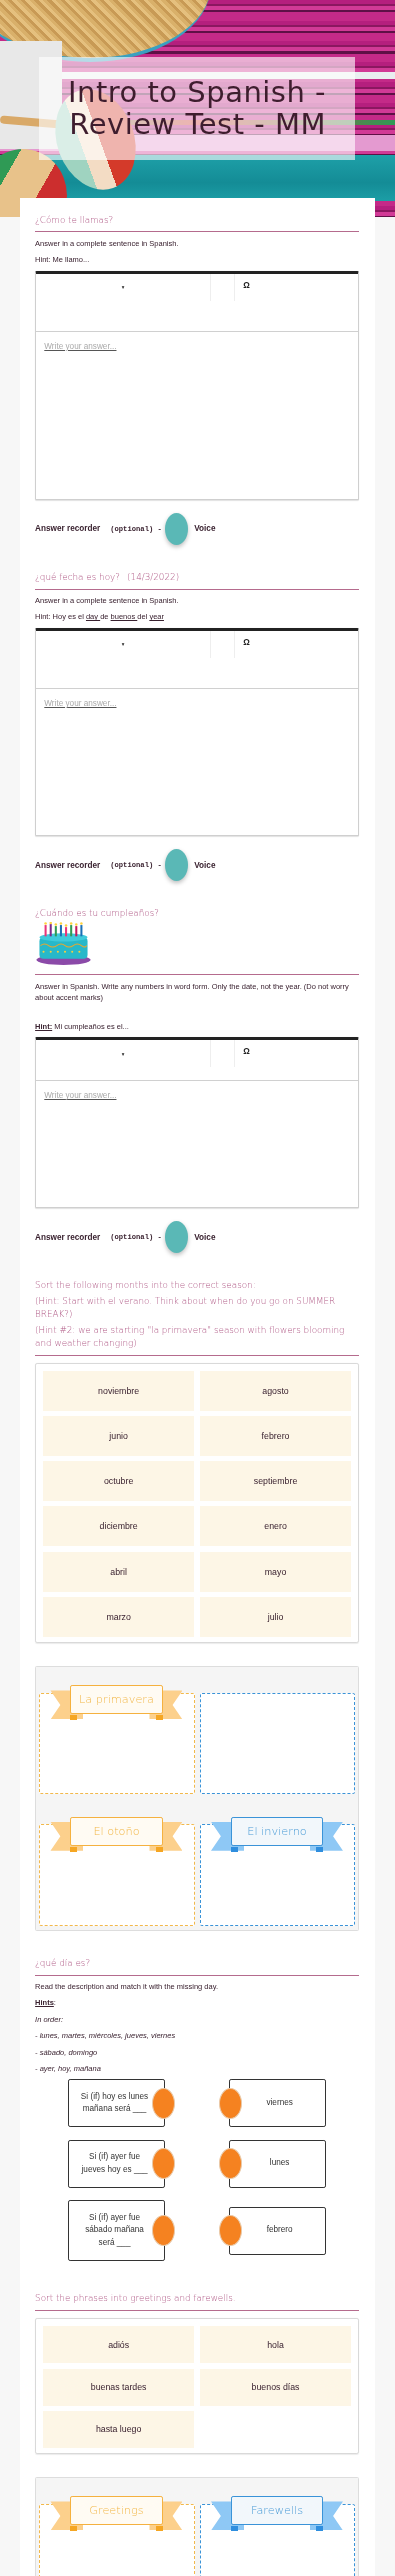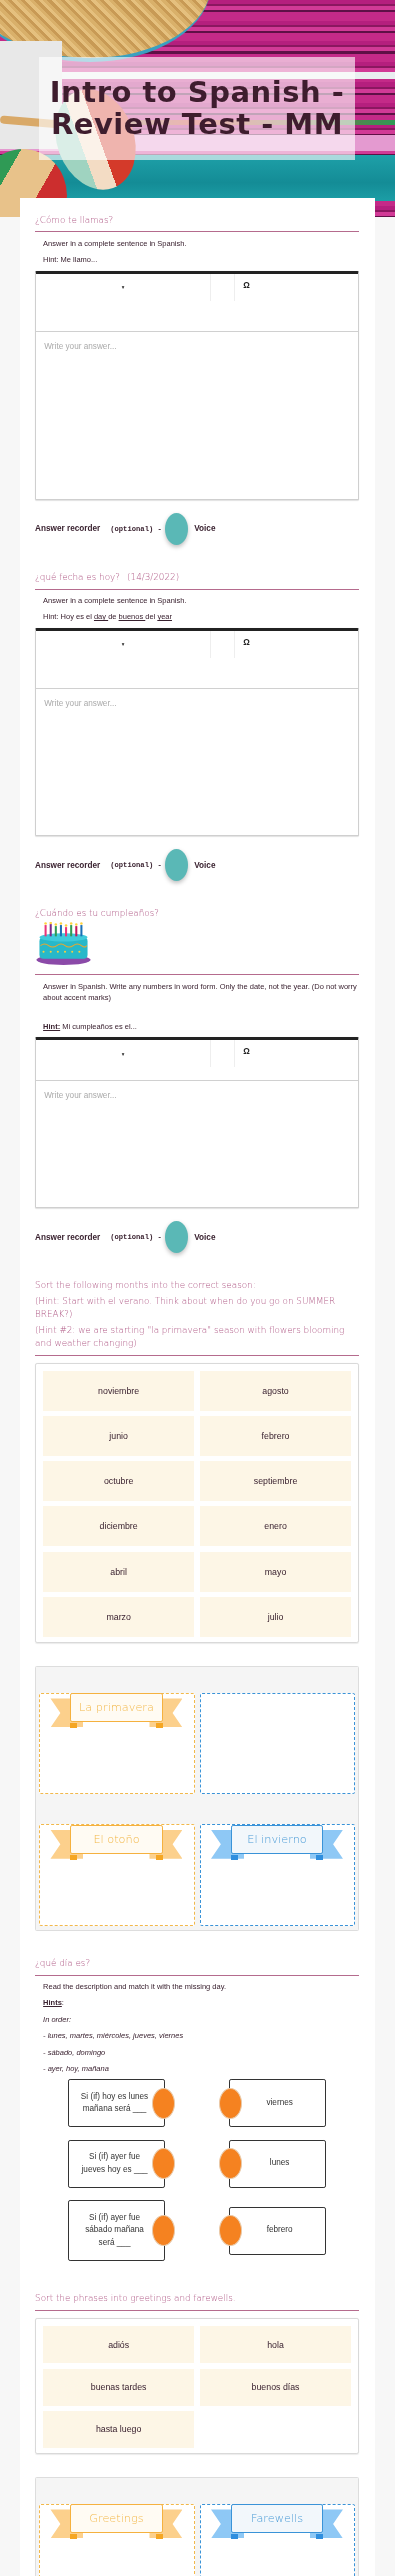--- a/index.html
+++ b/index.html
@@ -17,54 +17,54 @@
   .hero .hat { position: absolute; left: -31px; top: -93px; width: 242px; height: 155px; border-radius: 50%;
     background: repeating-linear-gradient(45deg,#d9b06a 0 3.1px,#c89a55 3.1px 6.2px,#e5c07e 6.2px 9.3px); border-bottom: 4.1px solid #3aa0c0; }
   .hero .cloth { position: absolute; left: 0; top: 41px; width: 62px; height: 108px; background: #e8e8e8; }
   .hero .maraca1 { position: absolute; left: 57px; top: 88px; width: 77px; height: 103px; border-radius: 50%;
     background: linear-gradient(90deg,#9fd3c0 0 30%,#f3dcc4 30% 55%,#d43a2a 55%); transform: rotate(-20deg); }
   .hero .maraca2 { position: absolute; left: -20.6px; top: 149px; width: 88px; height: 93px; border-radius: 50%;
     background: linear-gradient(120deg,#2f9a55 0 30%,#e8c28a 30% 60%,#cc2e2e 60%); }
   .hero .handle { position: absolute; left: 0; top: 118px; width: 62px; height: 8.2px; background: #d9a968; border-radius: 4.1px; transform: rotate(5deg); }
   .title-box { position: absolute; left: 39px; top: 57px; width: 316px; height: 103px; background: rgba(255,255,255,0.62);
     display: flex; flex-direction: column; align-items: center; justify-content: center; }
-  .title-box h1 { font-family: "DejaVu Sans", sans-serif; font-weight: 700; font-size: 29px; line-height: 1.1; color: #3e1d2e; letter-spacing: 0.5px; text-align: center; }
+  .title-box h1 { font-family: "DejaVu Sans", sans-serif; font-weight: 400; font-size: 29px; line-height: 1.1; color: #3e1d2e; letter-spacing: 0.5px; text-align: right; }
 
   .card { position: relative; width: 355px; margin: -19px auto 0 auto; background: #fff; padding: 15.5px 15.5px 20.6px 15.5px; margin-left: 19.6px; }
   .q { margin-bottom: 26px; }
   .q-title { font-family: "DejaVu Sans", sans-serif; font-weight: 200; font-size: 8.8px; color: #b05a86; line-height: 1.45; padding-bottom: 5.2px; border-bottom: 0.5px solid #b56b8d; margin-bottom: 5.2px; }
   .q-title .num { margin-left: 7.2px; }
-  .instr { font-size: 7.5px; line-height: 1.5; color: #3a2230; margin-bottom: 5.2px; margin-left: 8px; }
+  .instr { font-size: 7.5px; line-height: 1.5; color: #3a2230; margin-bottom: 5.2px; }
   .instr u { text-decoration: underline; }
   .instr b { font-weight: bold; }
   .instr i { font-style: italic; }
 
   .editor { border: 0.5px solid #cfcfcf; border-top: 3.1px solid #222; border-radius: 1.5px; margin-top: 4.1px; background: #fff; box-shadow: 0 0.5px 1px rgba(0,0,0,0.12); }
   .toolbar { height: 58px; border-bottom: 1px solid #d0d0d0; display: flex; align-items: flex-start; }
   .tb-select { width: 175px; height: 27px; border-right: 0.5px solid #eee; display: flex; justify-content: center; align-items: center; font-size: 5.2px; color: #222; }
   .tb-blank { width: 24px; height: 27px; border-right: 0.5px solid #eee; }
   .tb-omega { padding: 7.2px 8.2px; font-size: 8.2px; font-weight: bold; color: #222; }
-  .answer { width: 100%; height: 165px; border: none; resize: none; padding: 10.3px 8.2px; font-family: "Liberation Sans", sans-serif; font-size: 8.2px; color: #555; outline: none; }
+  .answer { width: 100%; height: 165px; border: none; resize: none; padding: 10.3px 8.2px; font-family: "Liberation Sans", sans-serif; font-size: 8.2px; color: #555; outline: none; text-decoration: underline; }
   .answer::placeholder { color: #aaa; }
 
   .recorder { display: flex; align-items: center; margin-top: 13.4px; font-size: 8.2px; font-weight: bold; color: #3a2230; }
   .recorder .opt { font-size: 7.2px; margin-left: 10px; font-family: Liberation Mono, monospace; }
   .rec-btn { width: 23px; height: 32px; border-radius: 50%; background: #5ab8b6; box-shadow: 0 2.1px 4.1px rgba(0,0,0,0.25); margin: 0 6.2px 0 3.1px; border: none; cursor: pointer; }
 
   .cake { width: 57px; height: 44px; margin: 2.1px 0 3.1px 0; position: relative; }
 
   .pool { border: 0.5px solid #d9d9d9; border-radius: 2.1px; padding: 7.2px 7.2px 5.2px 7.2px; display: grid; grid-template-columns: 1fr 1fr; gap: 5.2px 6.2px; margin-top: 7.2px; box-shadow: 0 0.5px 1px rgba(0,0,0,0.08); }
   .pool .chip { background: #fdf6e6; border-radius: 0; height: 40px; display: flex; align-items: center; justify-content: center; font-size: 8.8px; color: #3a2230; cursor: grab; }
   .pool.small .chip { height: 37px; text-align: right; }
 
   .buckets { margin-top: 23px; border: 0.5px solid #ddd; background: #f5f5f5; border-radius: 1.5px; padding: 5.2px 3.1px 4.1px 3.1px; display: grid; grid-template-columns: 1fr 1fr; gap: 9.3px 5.2px; }
   .bucket { position: relative; height: 122px; }
   .bucket .drop { position: absolute; left: 0; right: 0; top: 20.6px; bottom: 0; border: 1px dashed #f2b84a; border-radius: 2.1px; background: #fff; }
   .bucket.blue .drop { border-color: #3a93d8; }
-  .ribbon { position: absolute; left: 11.3px; width: 132px; top: 21px; height: 31px; }
+  .ribbon { position: absolute; left: 11.3px; width: 132px; top: 13px; height: 31px; }
   .ribbon .wing { position: absolute; top: 5.2px; width: 33px; height: 29px; background: #fcd08c; }
   .ribbon .wing.l { left: 0; clip-path: polygon(0 0,100% 0,100% 100%,0 100%,30% 50%); }
   .ribbon .wing.r { right: 0; clip-path: polygon(0 0,100% 0,70% 50%,100% 100%,0 100%); }
   .ribbon .fold { position: absolute; top: 30px; width: 7.2px; height: 5.2px; background: #f5a623; }
   .ribbon .fold.l { left: 19.6px; } .ribbon .fold.r { right: 19.6px; }
   .ribbon .label { position: absolute; left: 19.6px; right: 19.6px; top: 0; height: 29px; background: #fffbf3; border: 1px solid #f5b13f; border-radius: 2.1px; display: flex; align-items: center; justify-content: center; font-size: 11.3px; color: #f2b84a; font-family: "DejaVu Sans", sans-serif; font-weight: 200; }
   .bucket.blue .ribbon .wing { background: #8ec8f5; }
   .bucket.blue .ribbon .fold { background: #2f8ede; }
   .bucket.blue .ribbon .label { background: #f2f7fb; border-color: #3a93d8; color: #4a9bd6; }
 

